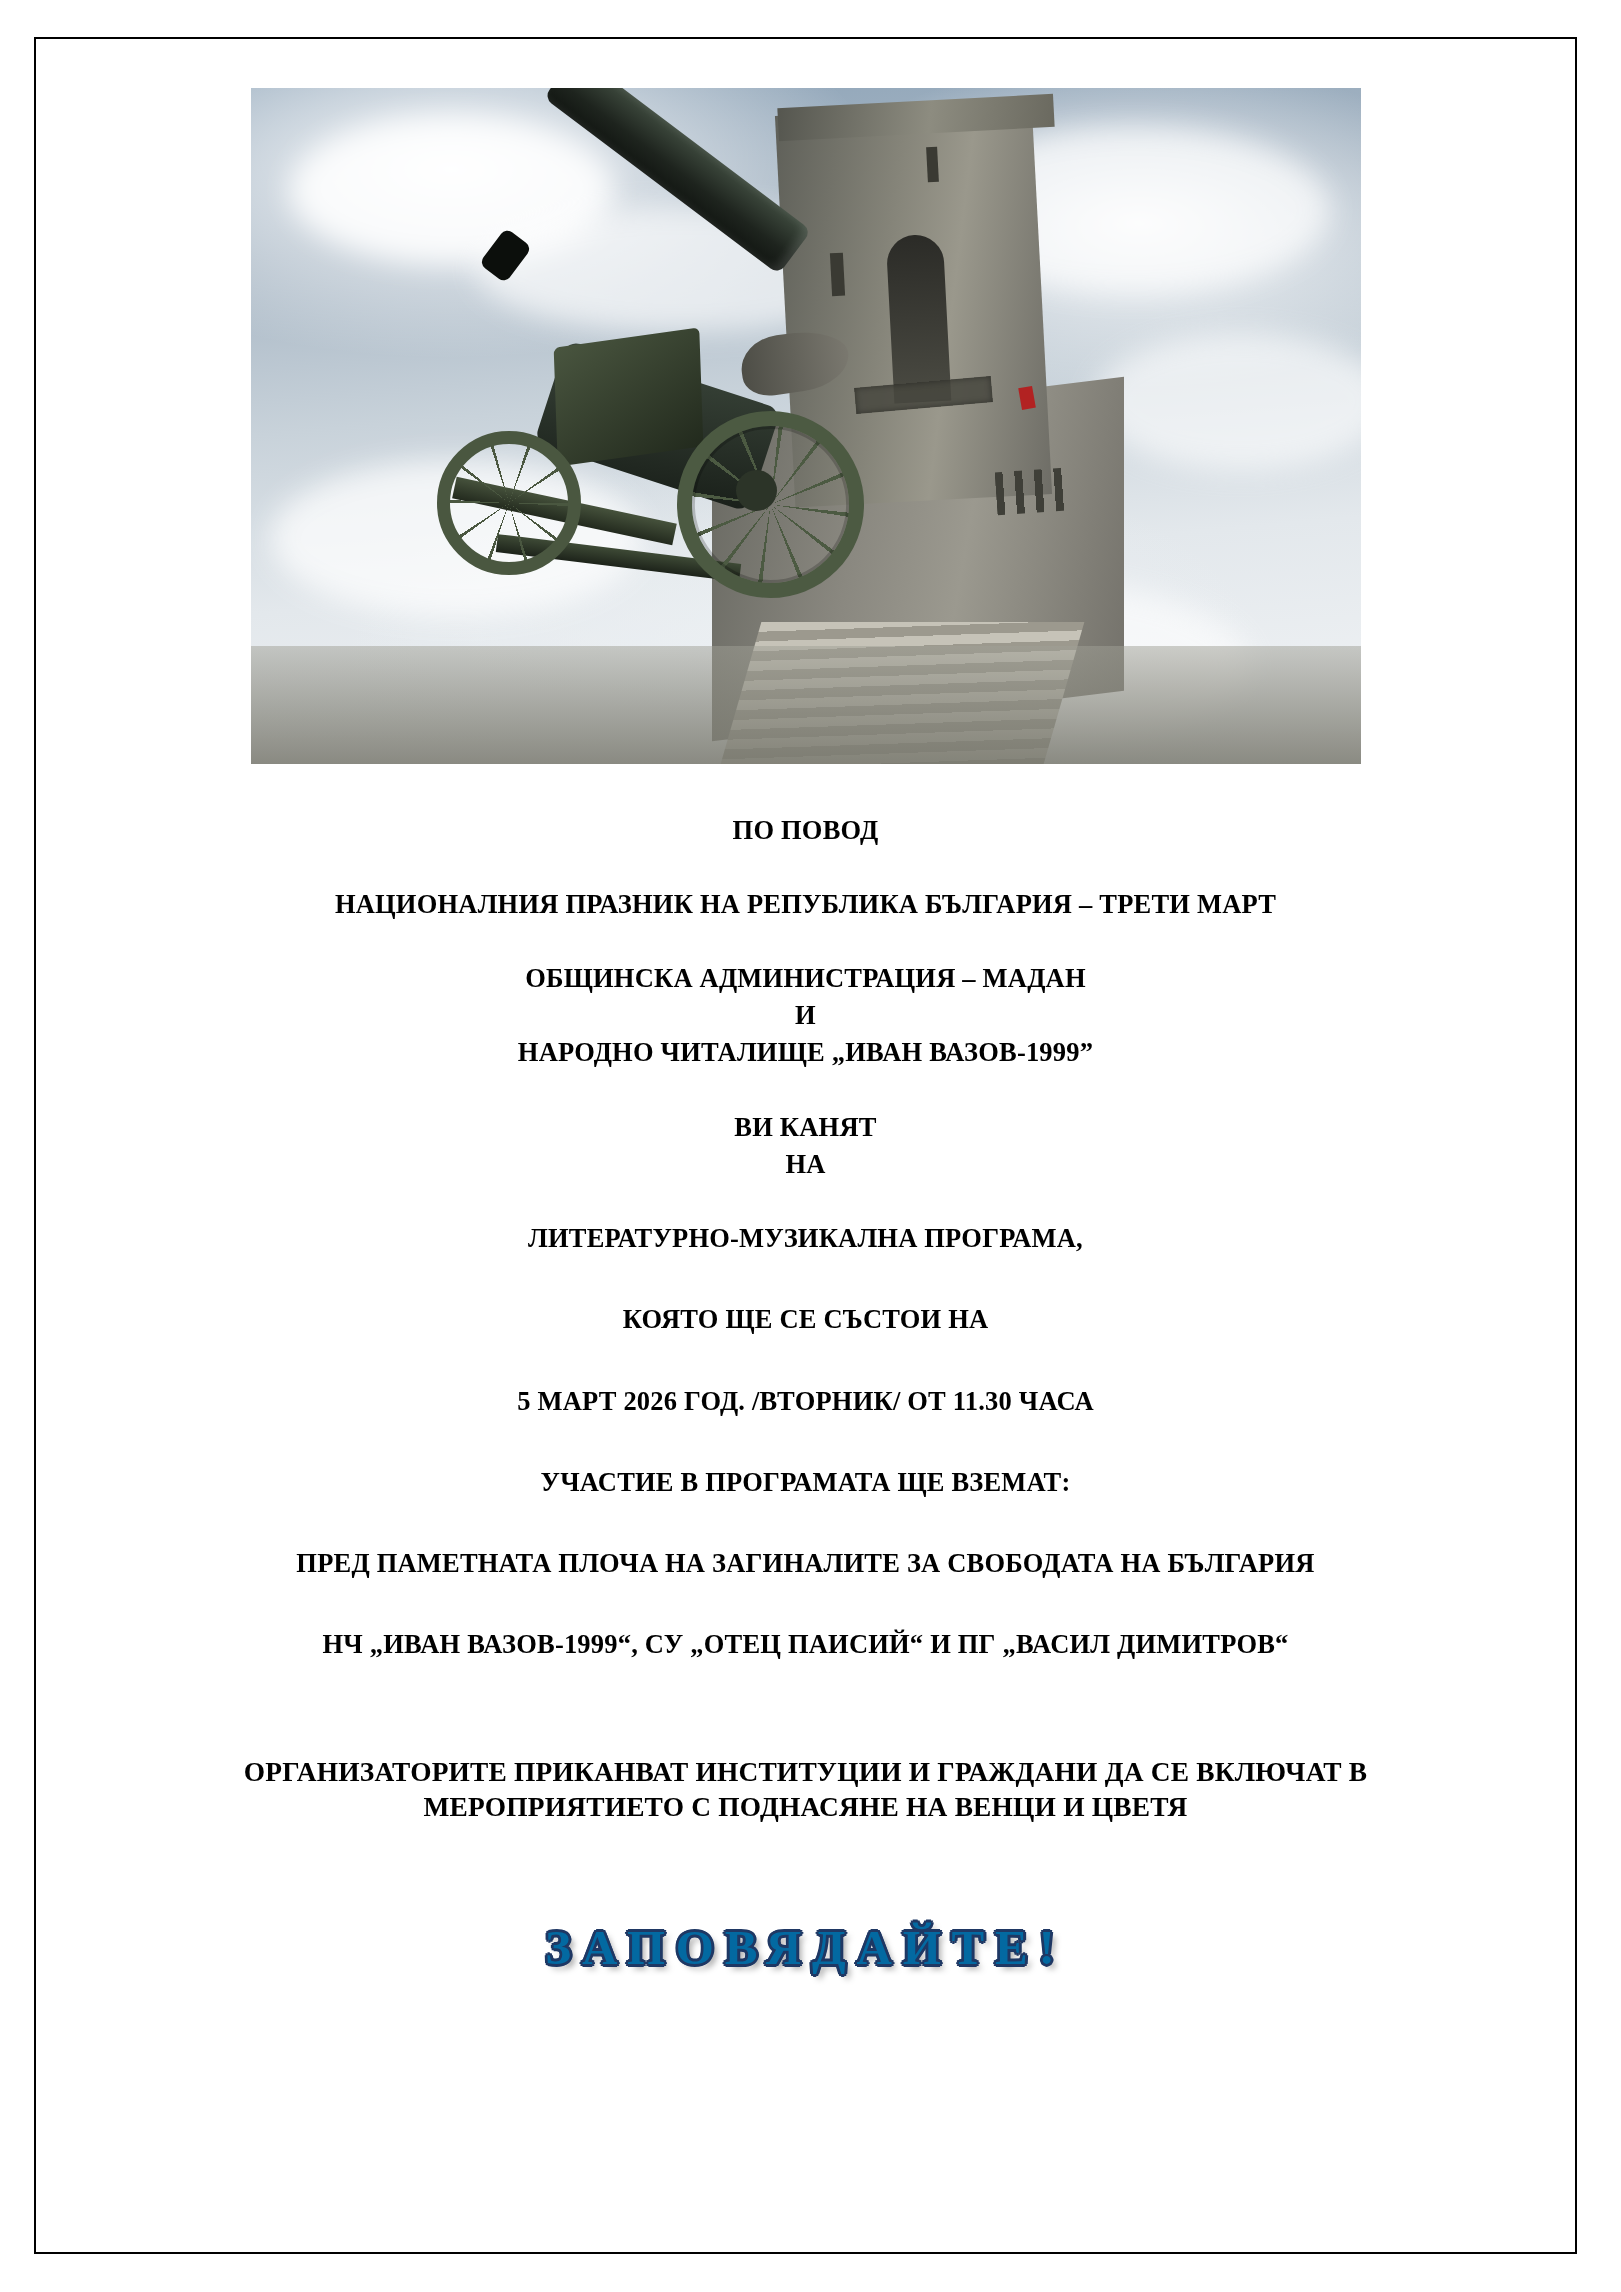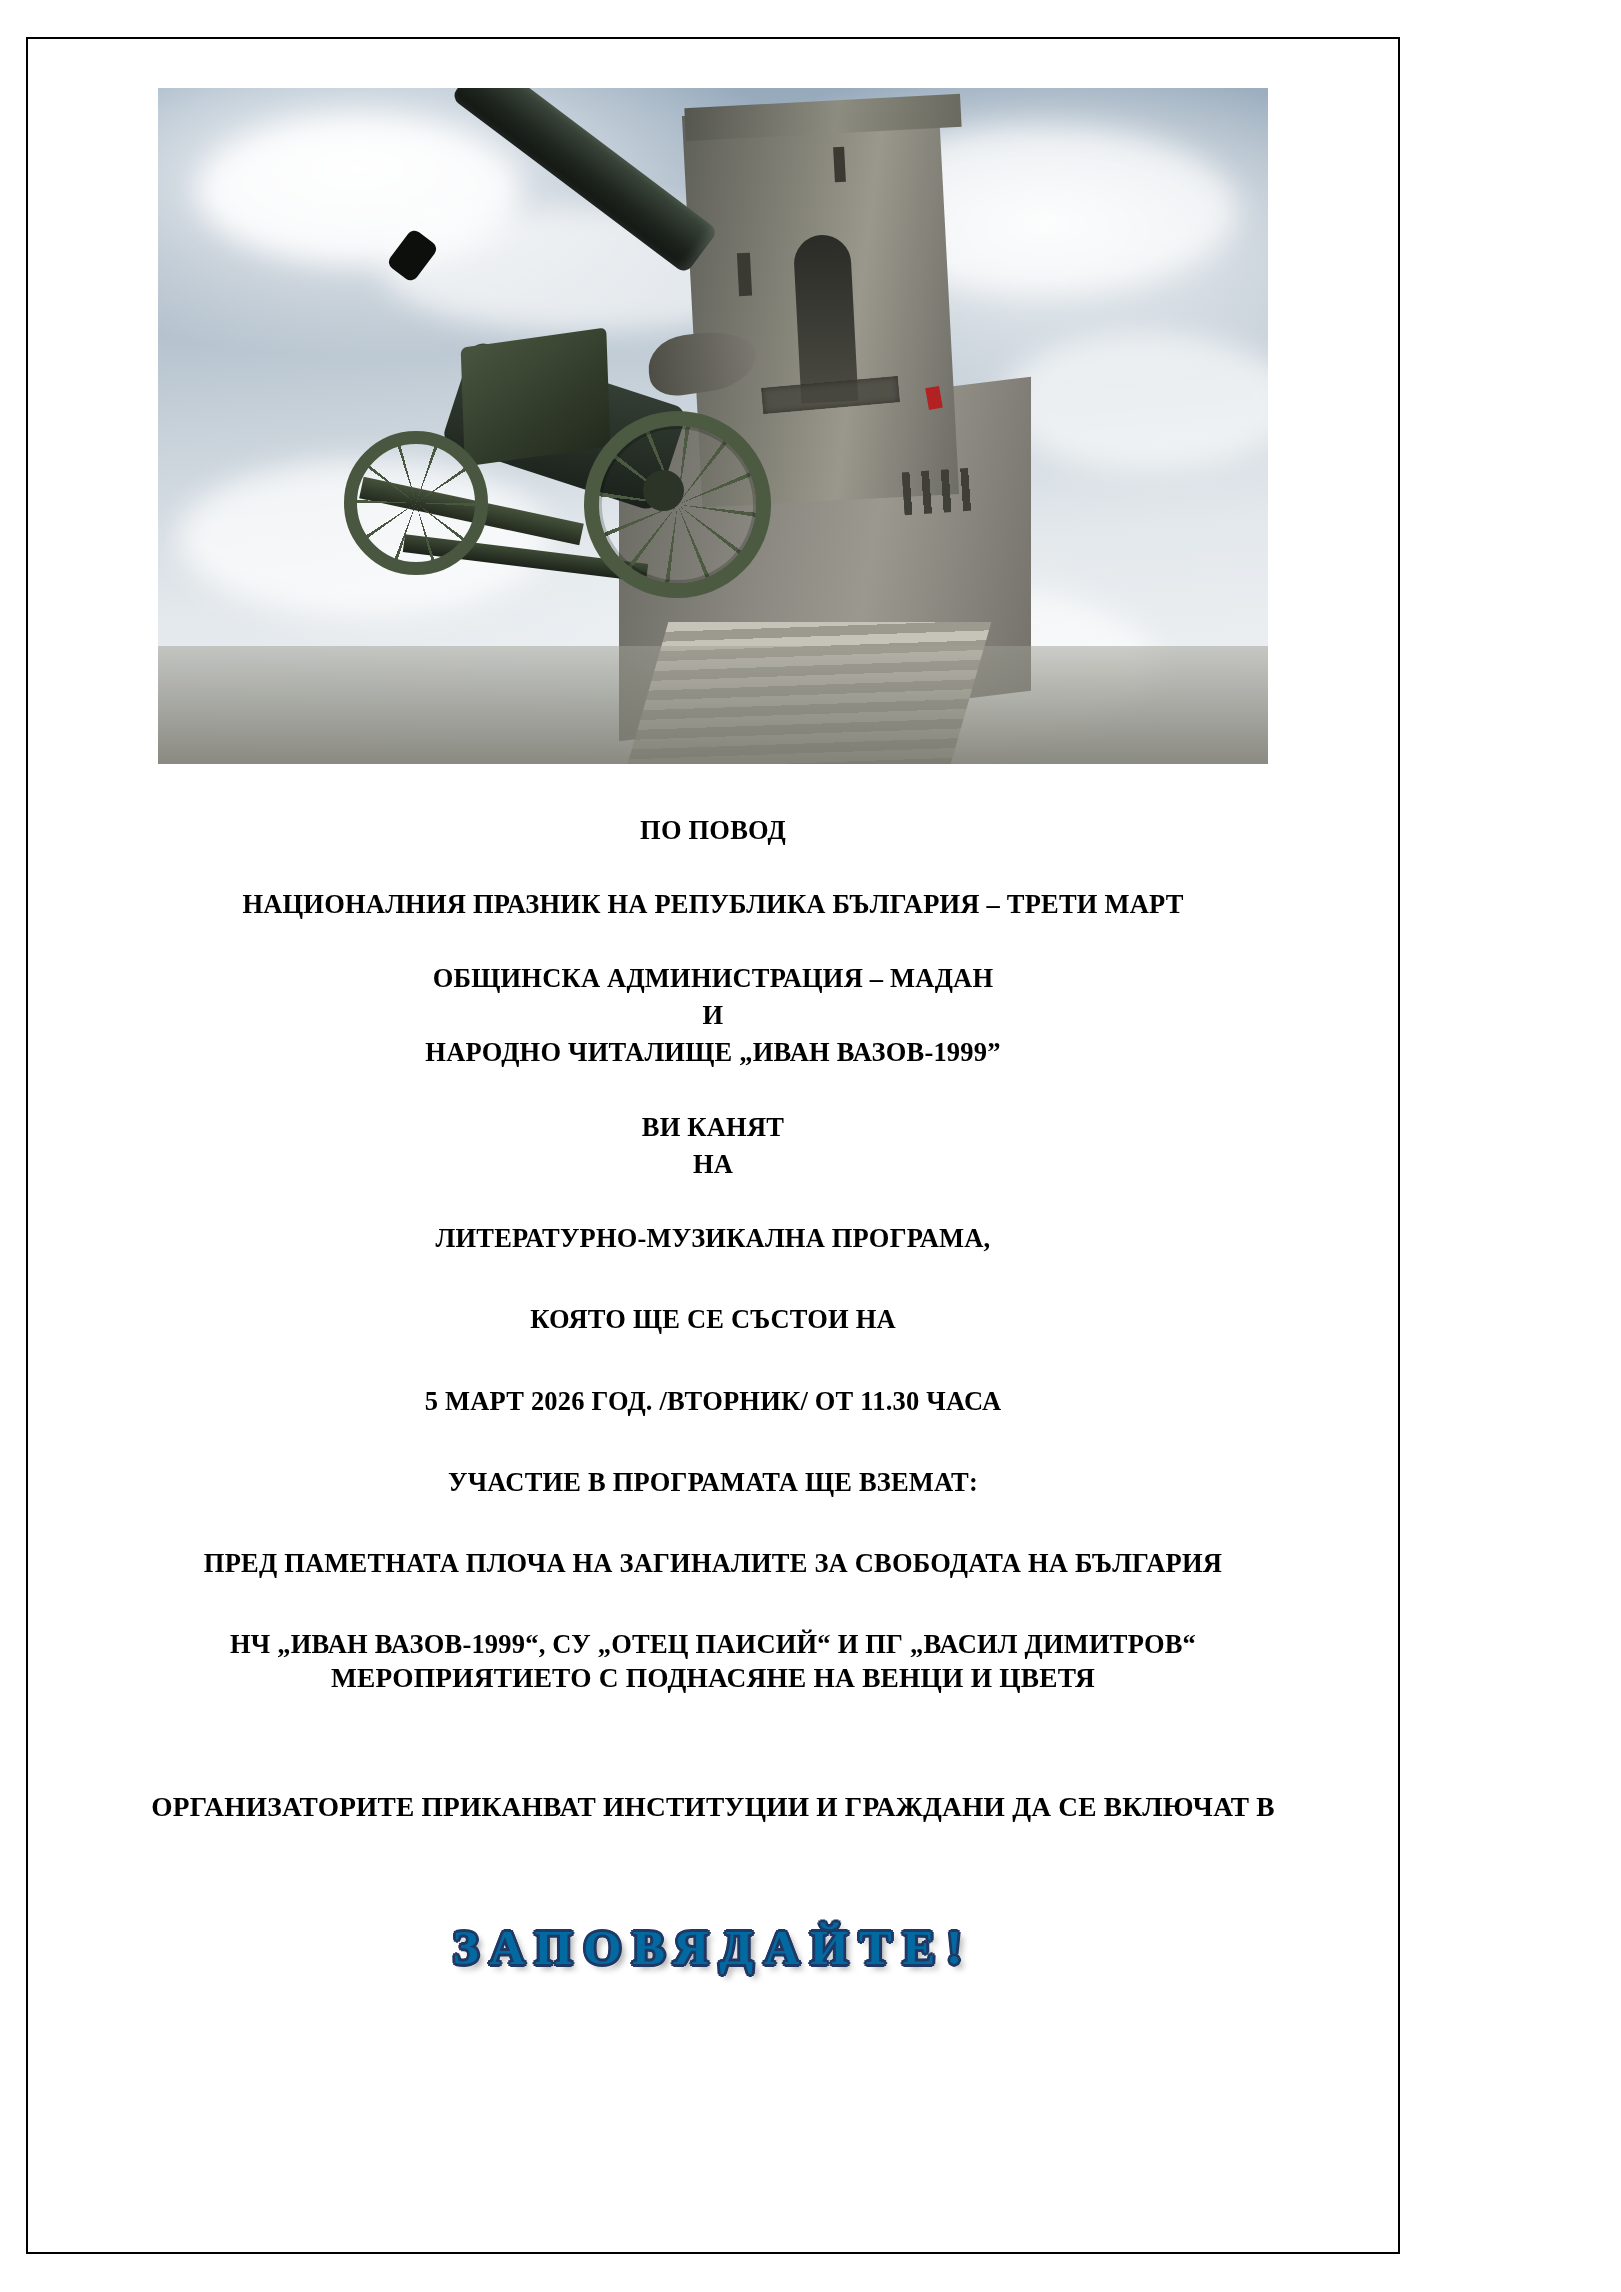--- a/index.html
+++ b/index.html
@@ -11,23 +11,23 @@
     width: 1621px;
     height: 2293px;
     font-family: "Liberation Serif", serif;
     color: #000000;
     overflow: hidden;
   }
 
   
   .page {
     position: absolute;
-    left: 26px;
+    left: 34px;
     top: 37px;
-    width: 1374px;
+    width: 1543px;
     height: 2217px;
     border: 2.9px solid #000000;
     box-sizing: border-box;
     background: #ffffff;
   }
 
   .page-inner {
     position: absolute;
     left: 0;
     top: 0;
@@ -394,22 +394,22 @@
       <div class="line gap-m">КОЯТО ЩЕ СЕ СЪСТОИ НА</div>
 
       <div class="line gap-m">5 МАРТ 2026 ГОД. /ВТОРНИК/ ОТ 11.30 ЧАСА</div>
 
       <div class="line gap-m">УЧАСТИЕ В ПРОГРАМАТА ЩЕ ВЗЕМАТ:</div>
 
       <div class="line gap-m">ПРЕД ПАМЕТНАТА ПЛОЧА НА ЗАГИНАЛИТЕ ЗА СВОБОДАТА НА БЪЛГАРИЯ</div>
 
       <div class="line gap-m">НЧ „ИВАН ВАЗОВ-1999“, СУ „ОТЕЦ ПАИСИЙ“ И ПГ „ВАСИЛ ДИМИТРОВ“</div>
 
+      <div class="two-line" style="margin-top:94px;">ОРГАНИЗАТОРИТЕ ПРИКАНВАТ ИНСТИТУЦИИ И ГРАЖДАНИ ДА СЕ ВКЛЮЧАТ В</div>
+
       <div class="two-line">МЕРОПРИЯТИЕТО С ПОДНАСЯНЕ НА ВЕНЦИ И ЦВЕТЯ</div>
-
-      <div class="two-line" style="margin-top:94px;">ОРГАНИЗАТОРИТЕ ПРИКАНВАТ ИНСТИТУЦИИ И ГРАЖДАНИ ДА СЕ ВКЛЮЧАТ В</div>
 
       <div class="closing">ЗАПОВЯДАЙТЕ!</div>
 
     </div>
   </div>
 </div>
 
 
 </body></html>

